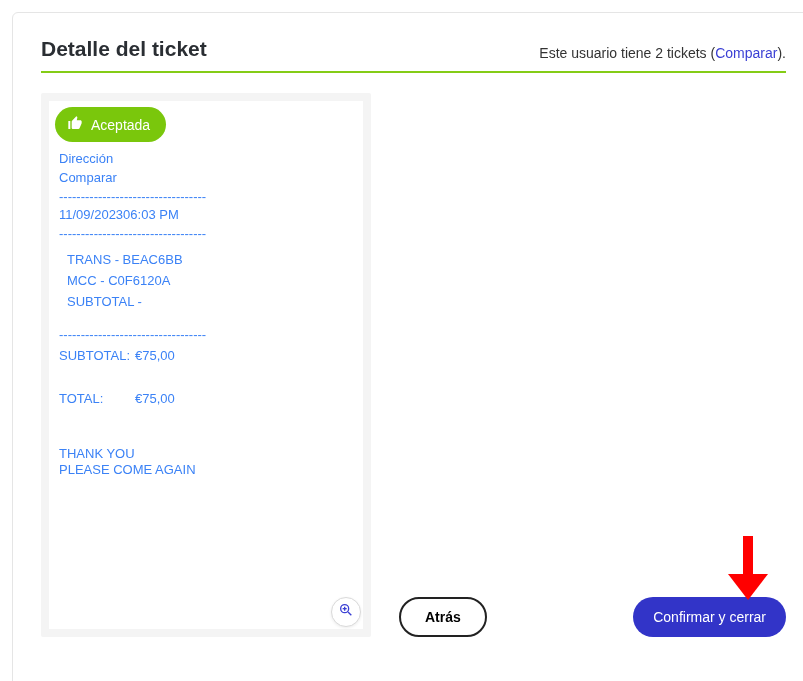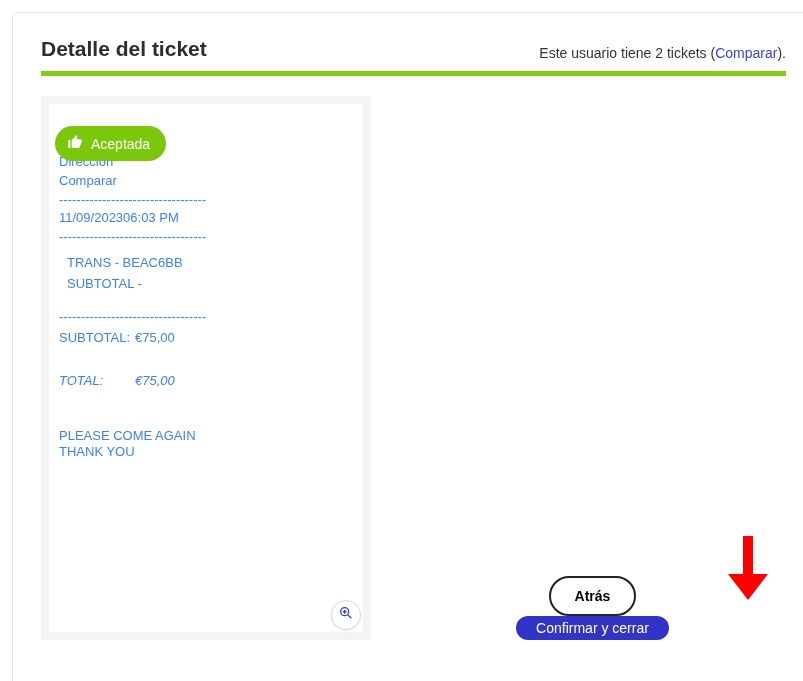--- a/index.html
+++ b/index.html
@@ -1,41 +1,41 @@
 <!DOCTYPE html>
 <html><head>
   <meta charset="utf-8">
   <style>
     * { box-sizing: border-box; margin: 0; padding: 0; }
     body { font-family: -apple-system, BlinkMacSystemFont, "Segoe UI", Arial, sans-serif; background: #fff; padding: 12px; }
     .card { border: 1px solid #e5e5e5; border-radius: 6px; padding: 24px 28px 28px 28px; width: 803px; height: 681px; position: relative; }
-    .header-row { display: flex; justify-content: space-between; align-items: flex-end; border-bottom: 5px solid #84cc16; padding-bottom: 10px; margin-bottom: 20px; }
+    .header-row { display: flex; justify-content: space-between; align-items: flex-end; border-bottom: 2px solid #84cc16; padding-bottom: 10px; margin-bottom: 20px; }
     .title { font-size: 21px; font-weight: 600; color: #2a2e33; }
     .subtitle { font-size: 14px; color: #333; }
     .link { color: #3a3fd4; cursor: pointer; margin-top: 36px; }
     .body-row { display: flex; gap: 28px; align-items: flex-end; }
     .ticket-box { width: 330px; height: 544px; background: #f4f4f4; border-radius: 2px; padding: 8px; position: relative; }
     .ticket-inner { background: #fff; width: 100%; height: 100%; padding: 10px 10px 10px 10px; position: relative; font-family: Arial, sans-serif; font-size: 13px; color: #3b82f6; overflow: hidden; }
-    .badge { position: absolute; top: 30px; left: 14px; background: #7ac70c; color: #fff; border-radius: 22px; padding: 8px 16px 8px 12px; display: inline-flex; align-items: center; gap: 8px; font-size: 14px; font-weight: 500; z-index: 2; }
+    .badge { position: absolute; top: 14px; left: 14px; background: #7ac70c; color: #fff; border-radius: 22px; padding: 8px 16px 8px 12px; display: inline-flex; align-items: center; gap: 8px; font-size: 14px; font-weight: 500; z-index: 2; }
     .badge-icon { fill: #fff; }
     .receipt { padding-top: 40px; }
     .receipt .line { margin-bottom: 4px; }
     .dashes { letter-spacing: 0px; margin: 4px 0 3px 0; white-space: nowrap; overflow:hidden; }
     .receipt .row2 { display: flex; }
     .trans-block { padding: 8px 0 8px 8px; }
     .trans-block .line { margin-bottom: 6px; }
     .amt-row { display: flex; gap: 2px; }
     .amt-row .lbl { width: 74px; }
     .footer-msg { margin-top: 40px; line-height: 1.25; }
     .zoom-btn { position: absolute; bottom: 10px; right: 10px; width: 30px; height: 30px; border-radius: 50%; background: #fff; border: 1px solid #dadada; display:flex; align-items:center; justify-content:center; cursor: pointer; box-shadow: 0 1px 3px rgba(0,0,0,.08);}
     .zoom-btn svg { stroke: #3a3fd4; }
     .right-col { flex: 1; display:flex; flex-direction:column; justify-content:flex-end; height: 544px; }
-    .btn-row { display:flex; justify-content: space-between; align-items: center; flex-direction: column; }
+    .btn-row { display:flex; justify-content: space-between; align-items: flex-start; }
     .btn-back { background: #fff; border: 2px solid #222; border-radius: 26px; padding: 10px 24px; font-size: 14px; font-weight: 600; cursor: pointer; }
-    .btn-confirm { background: #3234c8; color:#fff; border:none; border-radius: 26px; padding: 4px 20px; font-size: 14px; font-weight: 500; cursor:pointer; }
+    .btn-confirm { background: #3234c8; color:#fff; border:none; border-radius: 26px; padding: 12px 20px; font-size: 14px; font-weight: 500; cursor:pointer; }
     .arrow-overlay { position:absolute; right: 44px; bottom: 84px; pointer-events:none; }
   </style>
 </head>
 <body>
 
 <div class="card">
 
   <div class="header-row">
     <div class="title">Detalle del ticket</div>
     <div class="subtitle">
@@ -59,34 +59,35 @@
           <div class="line">Dirección</div>
           <div class="line">Comparar</div>
           <div class="dashes">----------------------------------</div>
           <div class="row2">
             <span>11/09/2023</span>
             <span>06:03 PM</span>
           </div>
           <div class="dashes">----------------------------------</div>
           <div class="trans-block">
             <div class="line">TRANS - BEAC6BB</div>
+            <div class="line">MCC - C0F6120A</div>
             <div class="line">SUBTOTAL -</div>
           </div>
           <div class="dashes">----------------------------------</div>
           <div class="amt-row" style="margin-top:6px;">
             <span class="lbl">SUBTOTAL:</span>
             <span>€75,00</span>
           </div>
-          <div class="amt-row" style="margin-top:28px;font-style:italic;">
+          <div class="amt-row" style="margin-top:28px;">
             <span class="lbl">TOTAL:</span>
             <span>€75,00</span>
           </div>
           <div class="footer-msg">
+            <div>THANK YOU</div>
             <div>PLEASE COME AGAIN</div>
-            <div>THANK YOU</div>
           </div>
         </div>
       </div>
 
       <div class="zoom-btn">
         <span>
           <svg width="16" height="16" viewBox="0 0 24 24" fill="none" stroke-width="2">
               <circle cx="10" cy="10" r="6"></circle>
               <line x1="10" y1="7" x2="10" y2="13"></line>
               <line x1="7" y1="10" x2="13" y2="10"></line>

